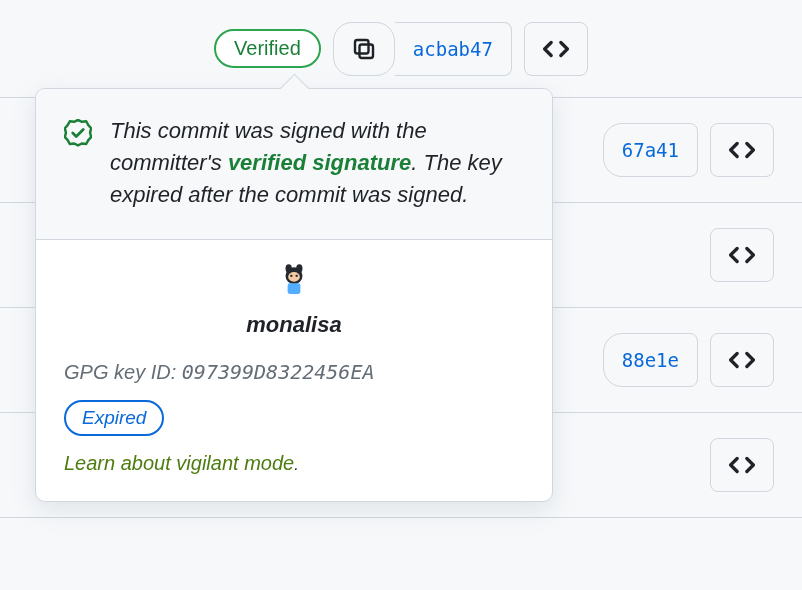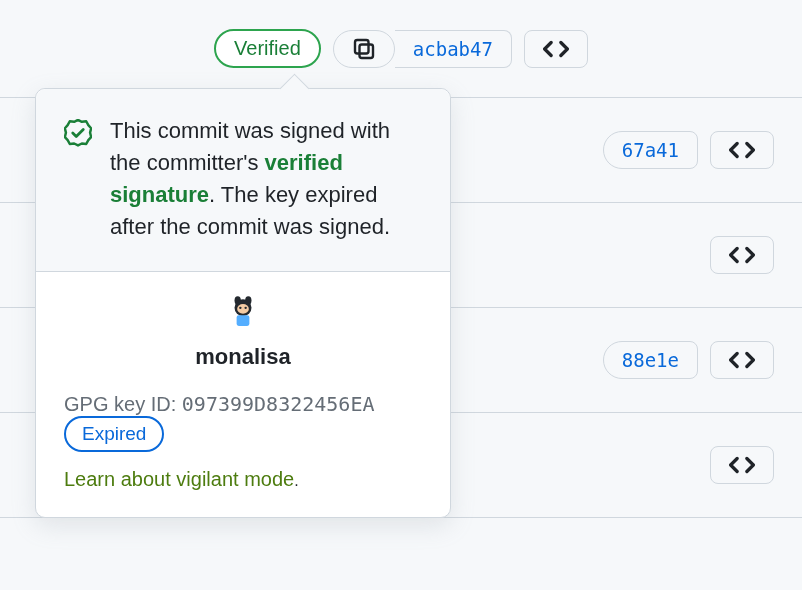--- a/index.html
+++ b/index.html
@@ -42,21 +42,21 @@
     .btn-group {
       display: flex;
       align-items: stretch;
     }
     .btn {
       display: inline-flex;
       align-items: center;
       justify-content: center;
       border: 1px solid #d0d7de;
       background: #f6f8fa;
-      height: 38px;
+      height: 54px;
       min-width: 60px;
       padding: 0 18px;
       font-size: 20px;
       cursor: pointer;
       color: #1f2328;
     }
     .btn + .btn { border-left: none; }
     .btn-group .btn:first-child { border-top-left-radius: 8px; border-bottom-left-radius: 8px; border-radius: 19px; }
     .btn-group .btn:last-child { border-top-right-radius: 8px; border-bottom-right-radius: 8px; }
     .btn-single { border-radius: 8px; }
@@ -65,26 +65,27 @@
       color: #0969da;
       font-size: 19px;
     }
     .code-icon svg { width: 26px; height: 26px; }
     .copy-icon svg { width: 24px; height: 24px; }
 
     .popover {
       position: absolute;
       top: 88px;
       left: 35px;
-      width: 416px;
+      width: 518px;
       background: #fff;
       border: 1px solid #d0d7de;
       border-radius: 10px;
       box-shadow: 0 8px 24px rgba(140,149,159,0.2);
       z-index: 10;
+      font-style: italic;
     }
     .popover::before {
       content: "";
       position: absolute;
       top: -11px;
       left: 248px;
       width: 20px;
       height: 20px;
       background: #f6f8fa;
       border-left: 1px solid #d0d7de;
@@ -110,21 +111,21 @@
     }
     .sig-link { color: #1a7f37; font-weight: 600; text-decoration: none; cursor: pointer; }
     .popover-body { padding: 22px 28px 26px 28px; }
     .user-row { display: flex; align-items: center; gap: 16px; margin-bottom: 22px; flex-direction: column; }
     .avatar {
       width: 34px; height: 34px; border-radius: 50%;
       background: #fff; display: flex; align-items: center; justify-content: center;
       position: relative;
     }
     .username { font-size: 22px; font-weight: 600; color: #1f2328; }
-    .key-row { font-size: 20px; color: #656d76; }
+    .key-row { font-size: 20px; color: #656d76; margin-bottom: 16px; }
     .key-id { font-family: ui-monospace, SFMono-Regular, Menlo, monospace; color: #656d76; }
     .expired-pill {
       display: inline-flex;
       border: 2px solid #0969da;
       color: #0969da;
       border-radius: 999px;
       padding: 5px 16px;
       font-size: 19px;
       font-weight: 500;
       margin-bottom: 16px;

